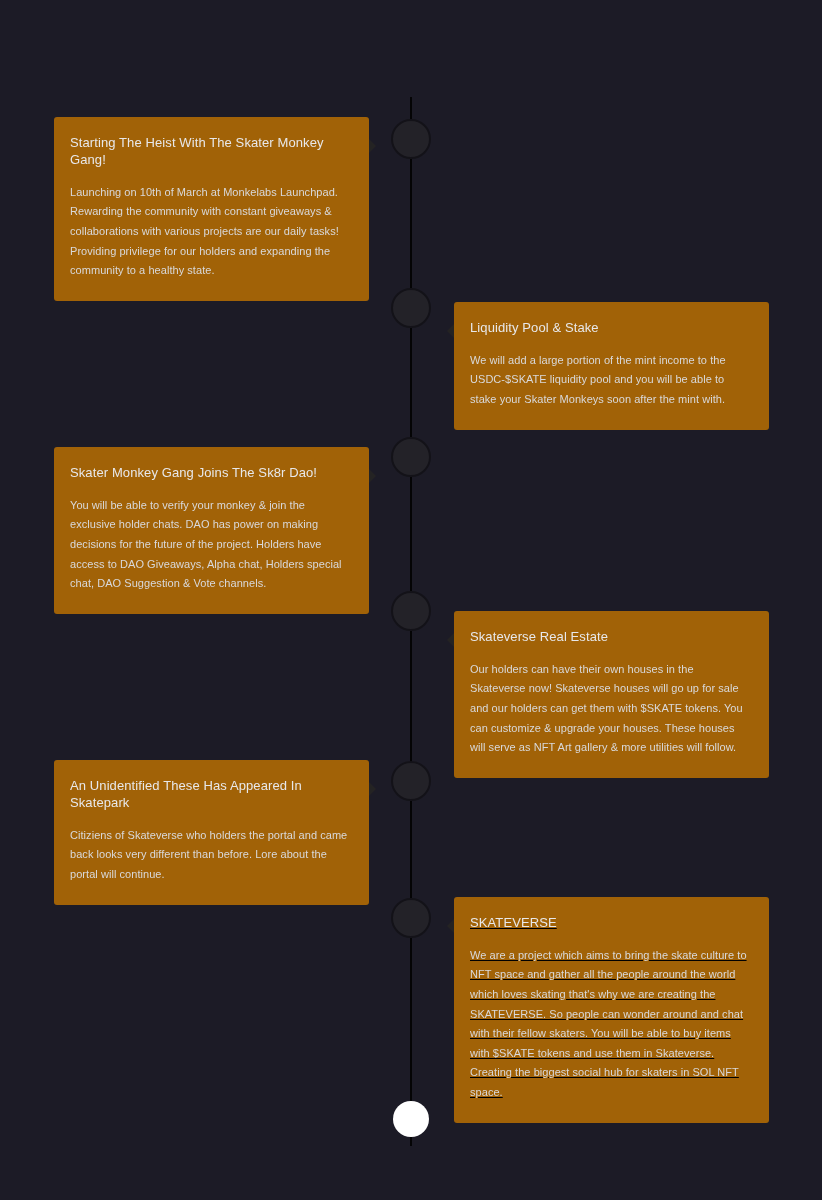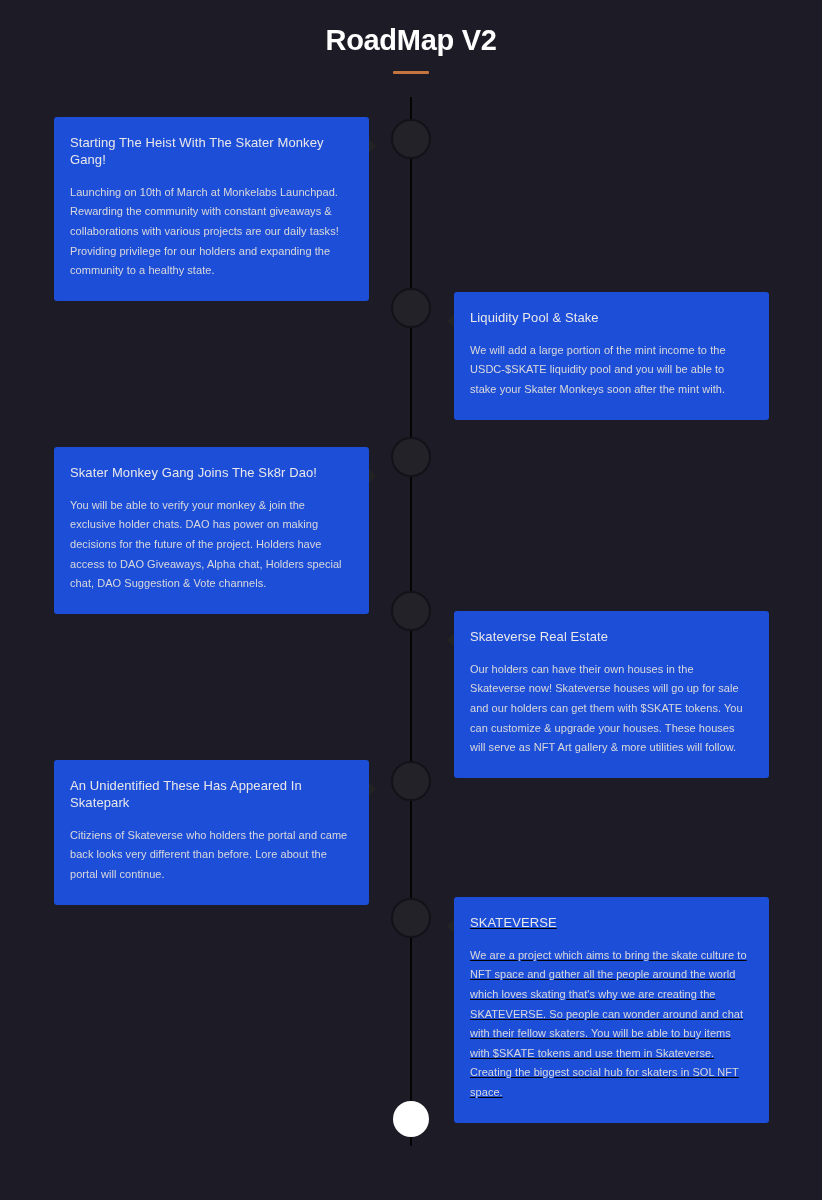--- a/index.html
+++ b/index.html
@@ -52,21 +52,21 @@
     border-radius:50%;
     background:#ffffff;
     transform:translate(-50%,-50%);
     left:411px;
   }
 
   
   .card {
     position:absolute;
     width:315px;
-    background:#1d4ed8;
+    background:#a16207;
     border-radius:3px;
     padding:18px 20px 20px 16px;
   }
   .card.left  { left:54px; }
   .card.right { left:454px; }
 
   
   .card.left::after {
     content:"";
     position:absolute;
@@ -98,41 +98,37 @@
     color:#d9d9db;
     line-height:1.78;
     letter-spacing:0.05px;
   }
 </style>
 </head>
 <body>
 
 <div class="page">
 
-  <div class="header">
-    <div class="page-title">RoadMap V2</div>
-    <div class="title-underline"></div>
-  </div>
 
   <div class="timeline-line"></div>
 
   <div class="node" style="top:139px;"></div>
   <div class="node" style="top:308px;"></div>
   <div class="node" style="top:457px;"></div>
   <div class="node" style="top:611px;"></div>
   <div class="node" style="top:781px;"></div>
   <div class="node" style="top:918px;"></div>
   <div class="node-final" style="top:1119px;"></div>
 
   <div class="card left" style="top:117px;">
     <div class="card-title">Starting The Heist With The Skater Monkey Gang!</div>
     <div class="card-body">Launching on 10th of March at Monkelabs Launchpad. Rewarding the community with constant giveaways &amp; collaborations with various projects are our daily tasks! Providing privilege for our holders and expanding the community to a healthy state.</div>
   </div>
 
-  <div class="card right" style="top:292px;">
+  <div class="card right" style="top:302px;">
     <div class="card-title">Liquidity Pool &amp; Stake</div>
     <div class="card-body">We will add a large portion of the mint income to the USDC-$SKATE liquidity pool and you will be able to stake your Skater Monkeys soon after the mint with.</div>
   </div>
 
   <div class="card left" style="top:447px;">
     <div class="card-title">Skater Monkey Gang Joins The Sk8r Dao!</div>
     <div class="card-body">You will be able to verify your monkey &amp; join the exclusive holder chats. DAO has power on making decisions for the future of the project. Holders have access to DAO Giveaways, Alpha chat, Holders special chat, DAO Suggestion &amp; Vote channels.</div>
   </div>
 
   <div class="card right" style="top:611px;">

